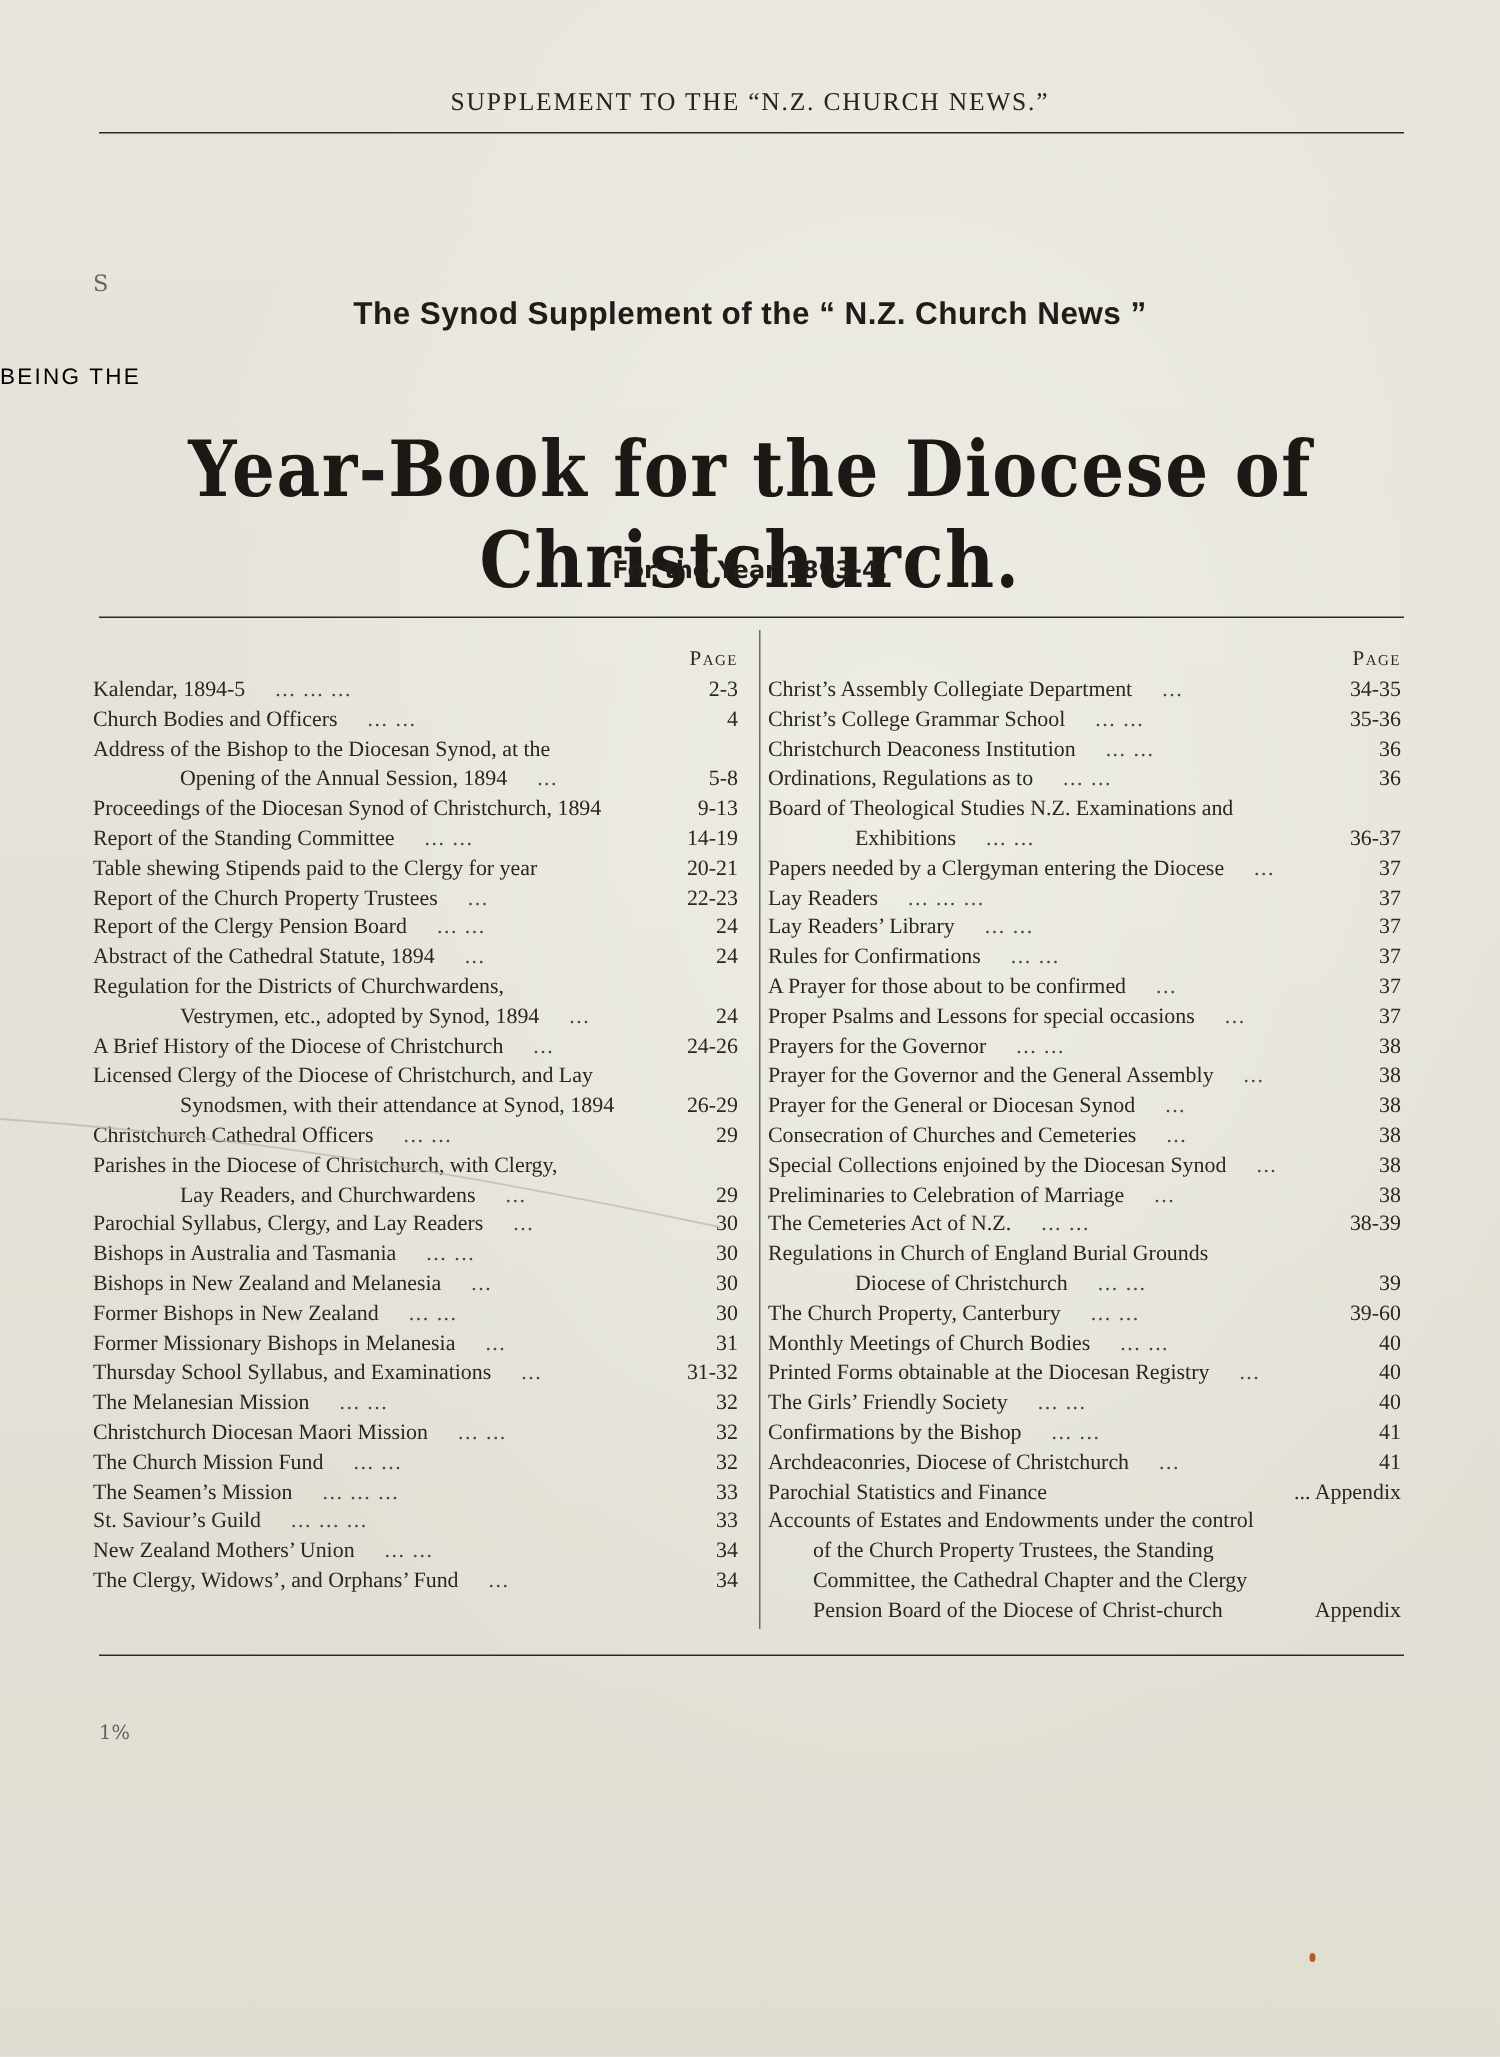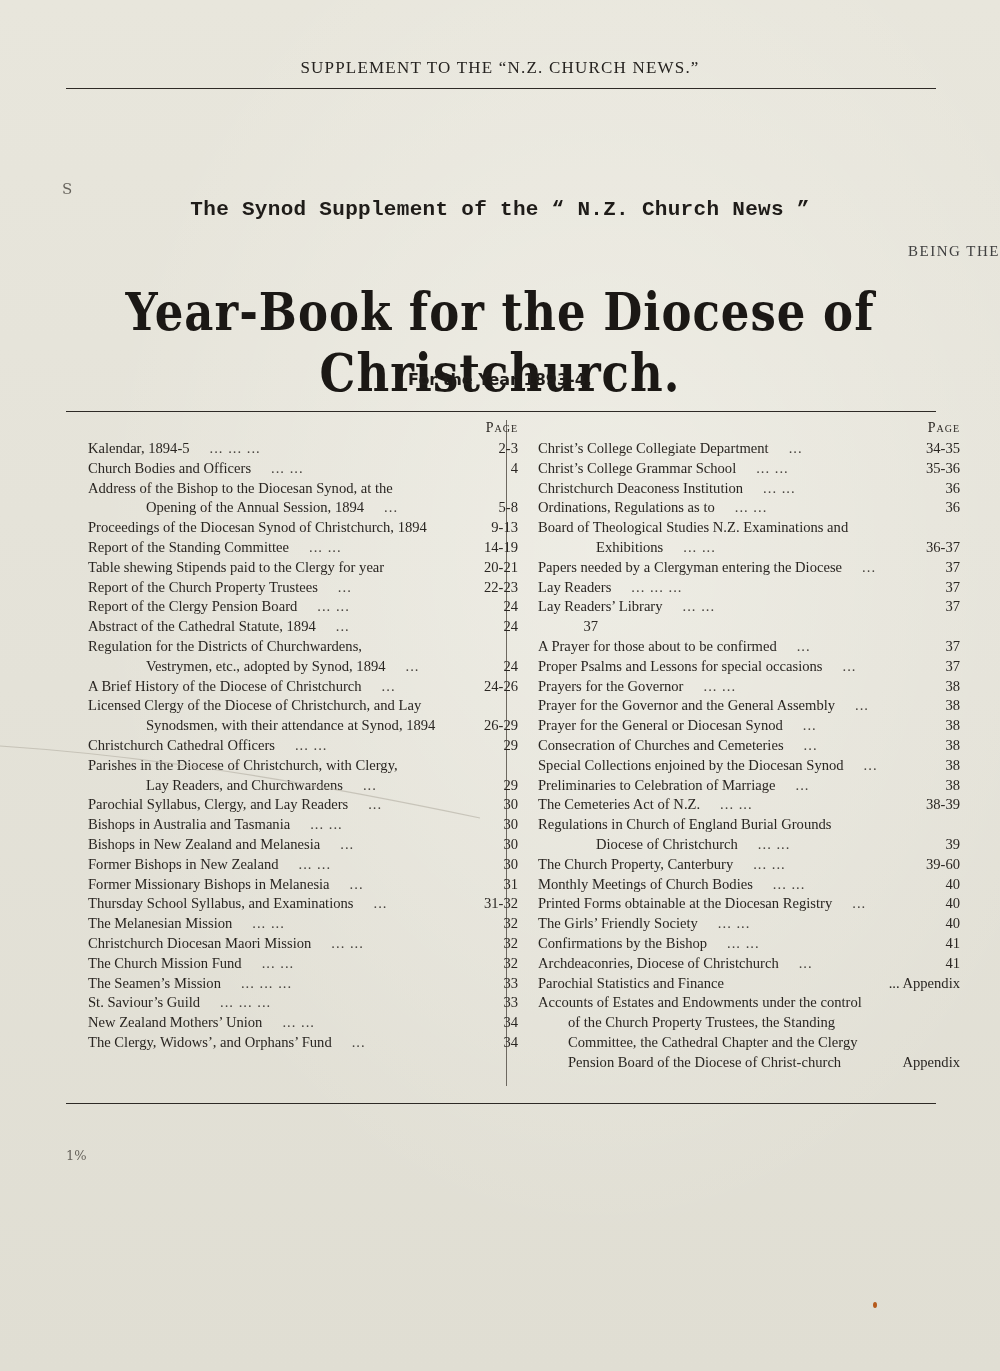--- a/index.html
+++ b/index.html
@@ -23,38 +23,38 @@
   .rule {
     position: absolute; height: 0; border-top: 1.6px solid #2e2a26;
   }
   .rule.thin { border-top-width: 1px; }
   .stamp {
     position: absolute; font-family: "DejaVu Serif", serif; color: #3c3832; font-size: 15px;
     opacity: 0.75;
   }
   .synod-title {
     position: absolute; top: 198px; left: 0; width: 1000px; text-align: center;
-    font-family: Liberation Mono, monospace; font-weight: bold; font-size: 21px;
+    font-family: Liberation Sans, sans-serif; font-weight: bold; font-size: 21px;
     color: #1f1c19; letter-spacing: 0.3px;
   }
   .being {
-    position: absolute; top: 243px; left: 0; width: 1000px; text-align: right;
-    font-family: Liberation Serif, serif; font-size: 15px; letter-spacing: 1.5px; color: #404040;
+    position: absolute; top: 243px; left: 0; width: 1000px; text-align: left;
+    font-family: Liberation Sans, sans-serif; font-size: 15px; letter-spacing: 1.5px; color: #000000;
   }
   .yearbook {
     position: absolute; top: 290px; left: 0; width: 1000px; text-align: center;
     font-family: "DejaVu Serif", serif; font-weight: bold; font-size: 45px;
     color: #1b1815; letter-spacing: 1px; transform: scaleY(1.15);
   }
   .for-year {
     position: absolute; top: 370px; left: 0; width: 1000px; text-align: center;
     font-family: "DejaVu Sans", sans-serif; font-weight: bold; font-size: 16px; color: #1f1c19;
   }
   .col {
-    position: absolute; top: 420px; margin-left: 26px;
+    position: absolute; top: 432px;
   }
   .col.left { left: 62px; width: 430px; }
   .col.right { left: 512px; width: 422px; }
   .col-divider {
     position: absolute; left: 506px; top: 420px; height: 666px; border-left: 1px solid #6d6860;
   }
   .page-hdr {
     text-align: right; font-family: "Liberation Serif", serif; font-size: 11.5px;
     letter-spacing: 1px; font-variant: small-caps; height: 19px; color: #2d2925;
   }
@@ -206,21 +206,21 @@
         <div class="txt"><span>The Clergy, Widows’, and Orphans’ Fund</span><span class="leader" style="margin-left: 20px;">...</span></div>
         <div class="pg">34</div>
       </div>
     </div>
 </div>
 
 <div class="col right">
   <div class="page-hdr"><span>Page</span></div>
   <div id="right-list">
       <div class="entry">
-        <div class="txt"><span>Christ’s College Collegiate Department</span><span class="leader" style="margin-left: 20px;">...</span></div>
+        <div class="txt"><span>Christ’s Assembly Collegiate Department</span><span class="leader" style="margin-left: 20px;">...</span></div>
         <div class="pg">34-35</div>
       </div>
       <div class="entry">
         <div class="txt"><span>Christ’s College Grammar School</span><span class="leader" style="margin-left: 20px;">...            ...</span></div>
         <div class="pg">35-36</div>
       </div>
       <div class="entry">
         <div class="txt"><span>Christchurch Deaconess Institution</span><span class="leader" style="margin-left: 20px;">...            ...</span></div>
         <div class="pg">36</div>
       </div>
@@ -238,20 +238,21 @@
       </div>
       <div class="entry">
         <div class="txt"><span>Lay Readers</span><span class="leader" style="margin-left: 20px;">...            ...            ...</span></div>
         <div class="pg">37</div>
       </div>
       <div class="entry">
         <div class="txt"><span>Lay Readers’ Library</span><span class="leader" style="margin-left: 20px;">...            ...</span></div>
         <div class="pg">37</div>
       </div>
       <div class="entry">
+        <div class="txt"><span>Rules for Confirmations</span><span class="leader" style="margin-left: 20px;">...            ...</span></div>
         <div class="pg">37</div>
       </div>
       <div class="entry">
         <div class="txt"><span>A Prayer for those about to be confirmed</span><span class="leader" style="margin-left: 20px;">...</span></div>
         <div class="pg">37</div>
       </div>
       <div class="entry">
         <div class="txt"><span>Proper Psalms and Lessons for special occasions</span><span class="leader" style="margin-left: 20px;">...</span></div>
         <div class="pg">37</div>
       </div>

